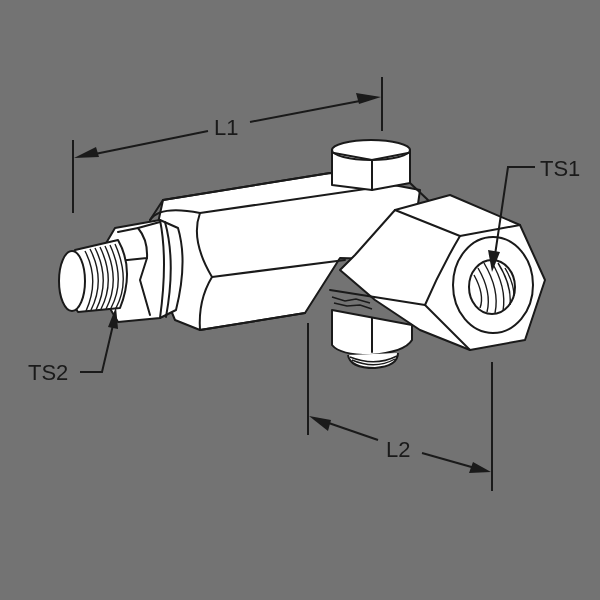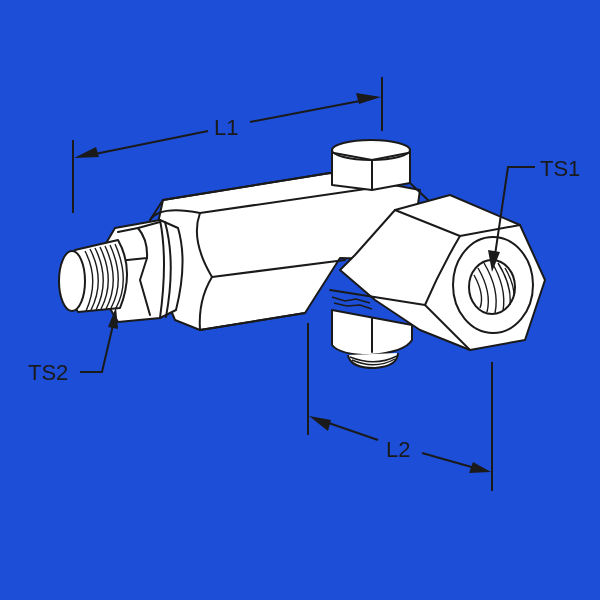--- a/index.html
+++ b/index.html
@@ -1,16 +1,16 @@
 <!DOCTYPE html>
 <html><head>
 <meta charset="utf-8">
 <style>
   html, body { margin: 0; padding: 0; background: #ffffff; }
-  #stage { position: relative; width: 600px; height: 600px; background: #1d4ed8; overflow: hidden; }
+  #stage { position: relative; width: 600px; height: 600px; background: #737373; overflow: hidden; }
   svg { position: absolute; left: 0; top: 0; }
   .ln { fill: none; stroke: #1a1a1a; stroke-width: 2; stroke-linejoin: round; stroke-linecap: round; }
   .fl { fill: #ffffff; stroke: #1a1a1a; stroke-width: 2; stroke-linejoin: round; }
   .thin { fill: none; stroke: #1a1a1a; stroke-width: 1.4; }
   .dim { fill: none; stroke: #1a1a1a; stroke-width: 2; }
   .arrow { fill: #1a1a1a; stroke: none; }
   .lbl { font-family: "Liberation Sans", sans-serif; font-size: 22px; fill: #1a1a1a; }
 </style>
 </head>
 <body>

